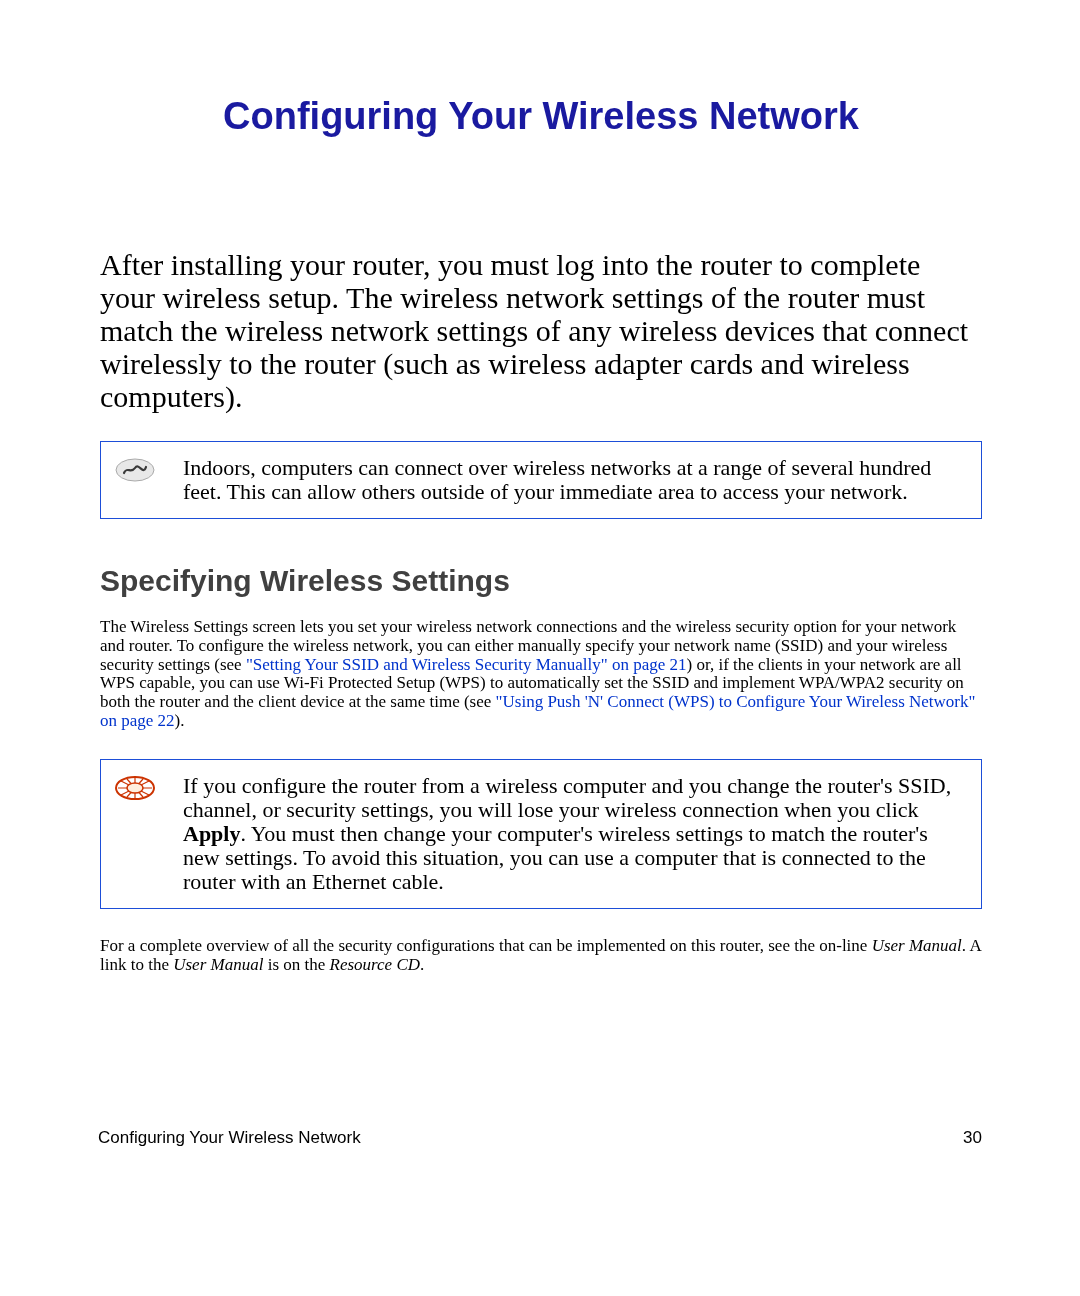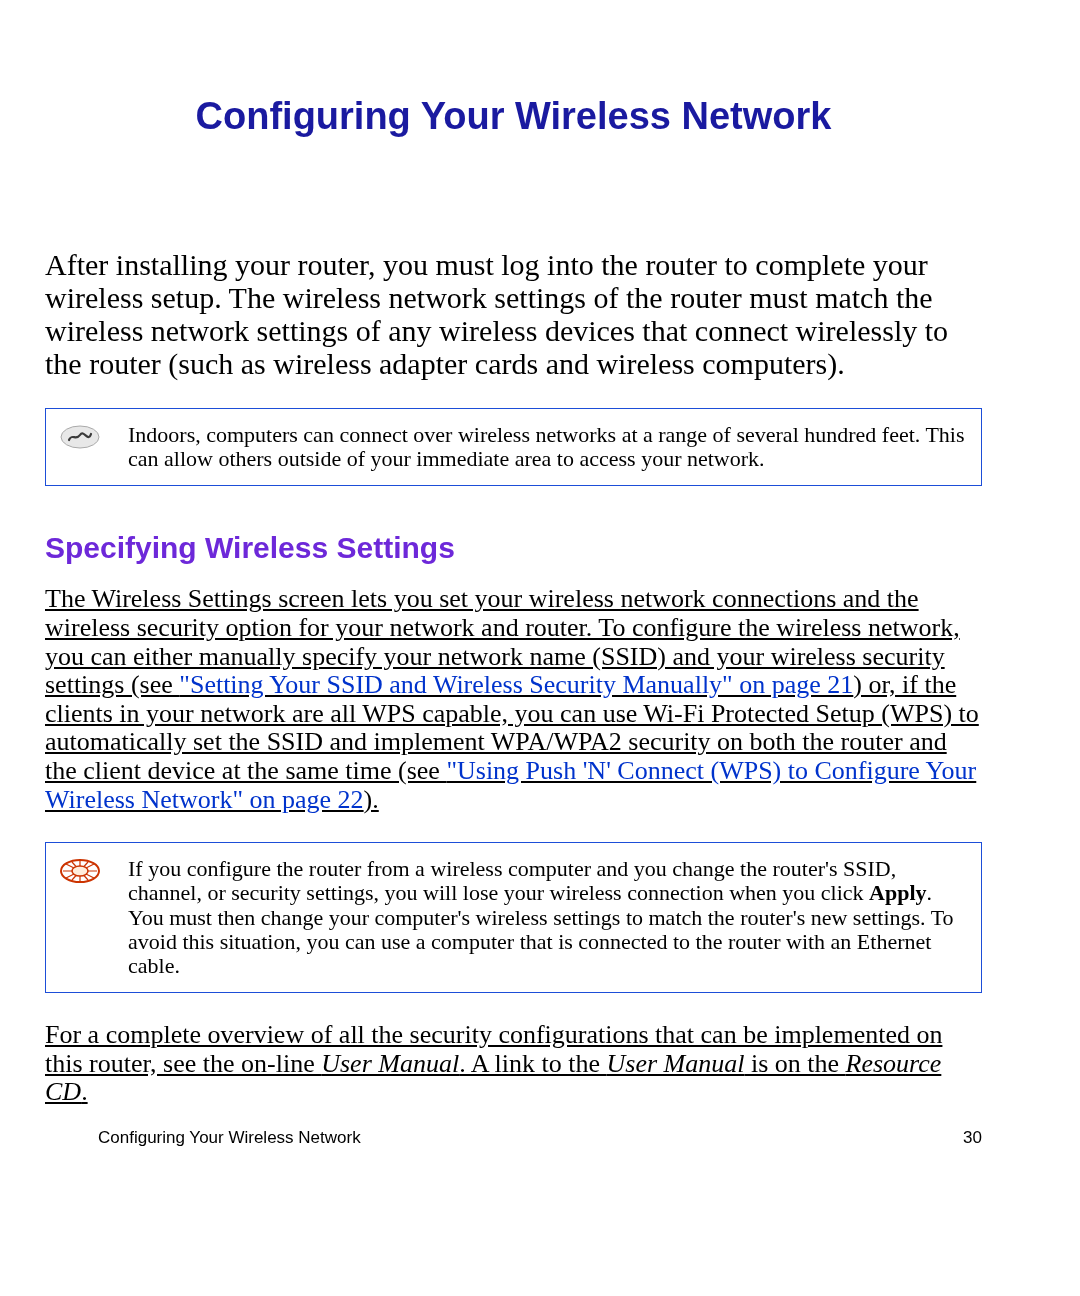--- a/index.html
+++ b/index.html
@@ -9,63 +9,62 @@
     height: 1296px;
     background: #ffffff;
     font-family: "Times New Roman", Times, serif;
     color: #000000;
   }
   .page {
     position: relative;
     width: 1080px;
     height: 1296px;
     box-sizing: border-box;
-    padding: 95px 98px 0 45px;
+    padding: 95px 98px 0 100px;
   }
   .title {
     font-family: Arial, Helvetica, sans-serif;
     font-weight: bold;
     font-size: 38px;
     color: #1a1aa0;
     text-align: center;
     margin: 0 0 110px 0;
   }
   .body-text {
     font-size: 30px;
     line-height: 1.1;
     margin: 0 0 10px 0;
   }
   .section-heading {
     font-family: Arial, Helvetica, sans-serif;
     font-weight: bold;
     font-size: 30px;
-    color: #6d28d9;
+    color: #404040;
     margin: 45px 0 20px 0;
   }
   .callout {
     border: 1px solid #1d4ed8;
     padding: 14px 14px 14px 14px;
     margin: 28px 0 28px 0;
     display: flex;
     align-items: flex-start;
     gap: 28px;
   }
   .callout-icon {
     flex: 0 0 auto;
     margin-top: 2px;
   }
   .callout-text {
     font-size: 22px;
     line-height: 1.1;
   }
   .mixed-para {
-    font-size: 26px;
+    font-size: 17px;
     line-height: 1.1;
     margin: 0 0 10px 0;
-    text-decoration: underline;
   }
   .link {
     color: #0033cc;
   }
   .bold { font-weight: bold; }
   .italic { font-style: italic; margin-top: 39px; }
   .footer {
     position: absolute;
     bottom: 148px;
     left: 98px;

